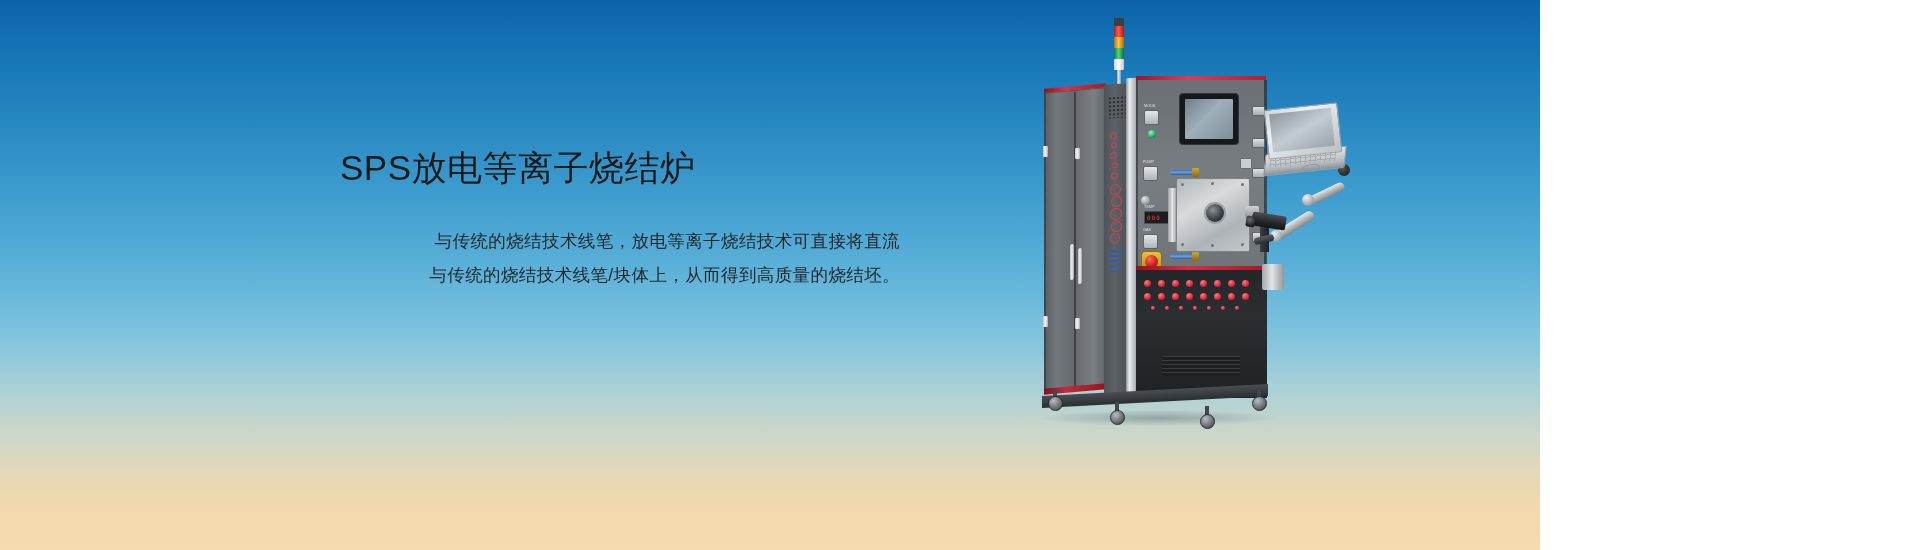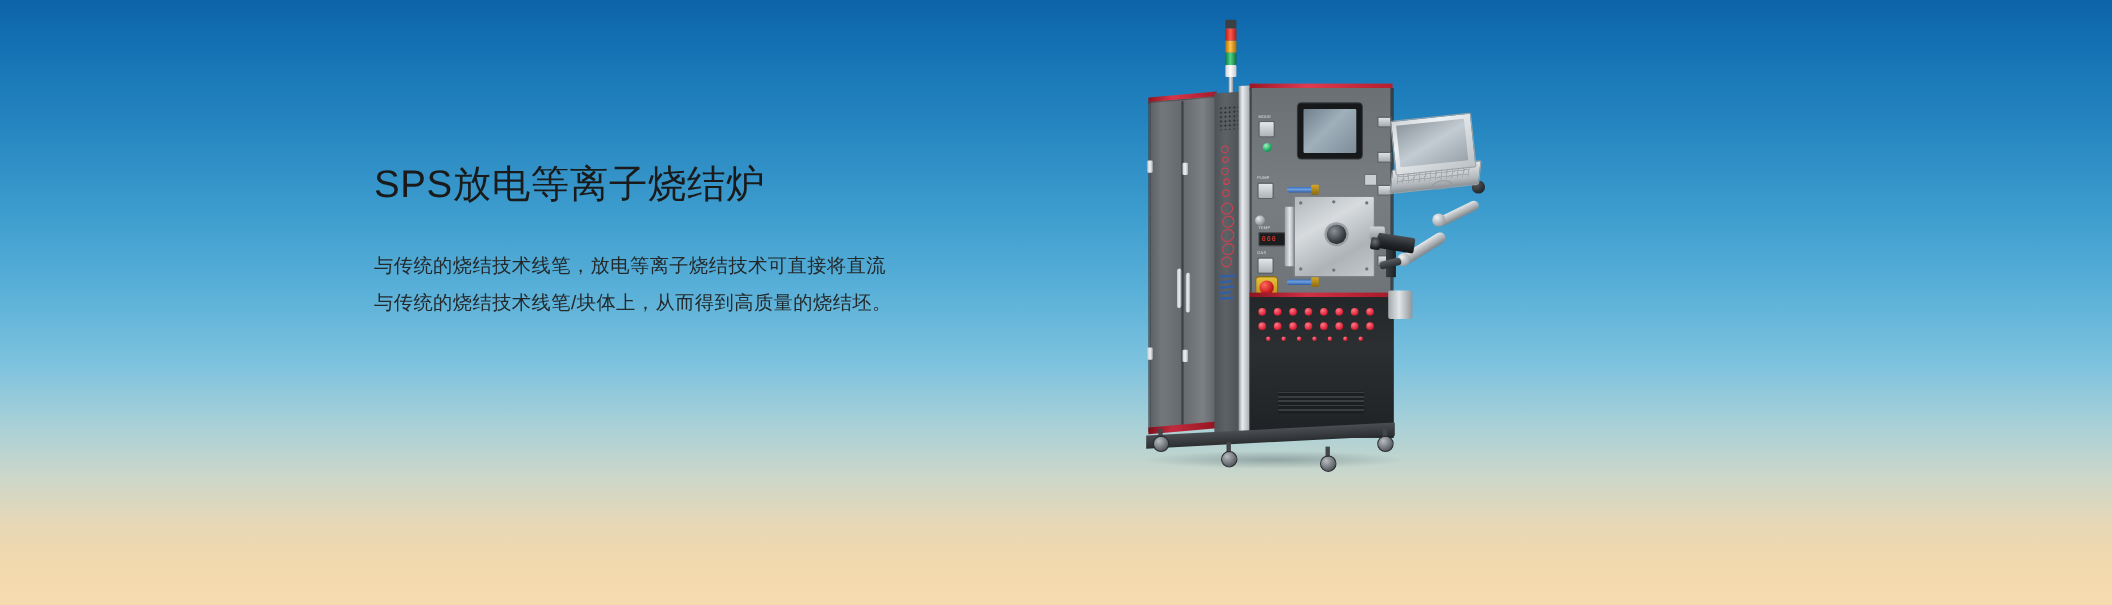--- a/index.html
+++ b/index.html
@@ -3,21 +3,21 @@
 <meta charset="utf-8">
 <title>SPS Banner</title>
 <style>
   html, body {
     margin: 0;
     padding: 0;
     background: #ffffff;
   }
   #banner {
     position: relative;
-    width: 1920px;
+    width: 1540px;
     height: 550px;
     overflow: hidden;
     font-family: "Liberation Sans", "DejaVu Sans", sans-serif;
     background:
       linear-gradient(to bottom,
         #0e63a8 0%,
         #1472b4 8%,
         #2484bf 20%,
         #3b9bcd 34%,
         #59b0d8 48%,
@@ -42,20 +42,21 @@
     font-weight: 400;
     letter-spacing: 0.5px;
     white-space: nowrap;
   }
   #subcopy {
     margin-top: 34px;
     font-size: 17.5px;
     line-height: 34px;
     color: #23282b;
     letter-spacing: 0.4px;
+    text-align: right;
   }
   .copy-line { white-space: nowrap; }
 
   
   #machine {
     position: absolute;
     left: 1040px;
     top: 18px;
     width: 320px;
     height: 420px;

